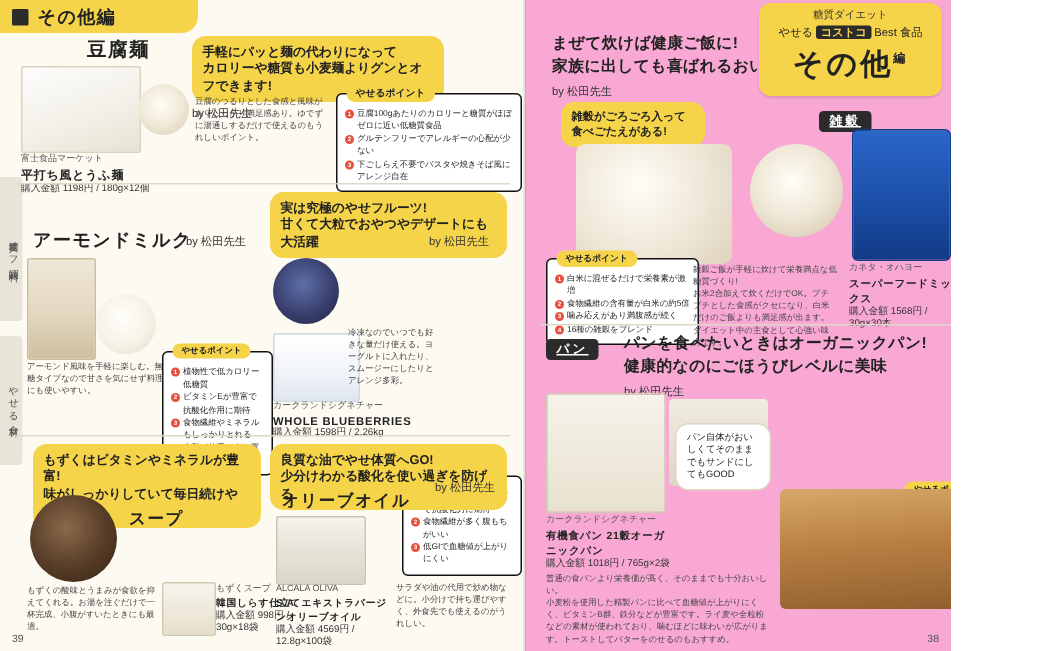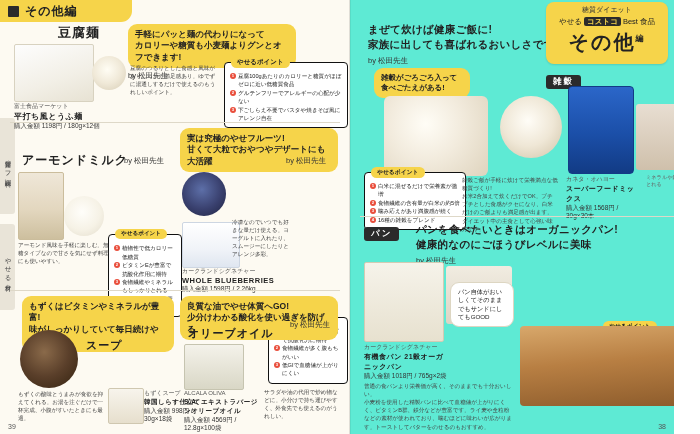--- a/index.html
+++ b/index.html
@@ -5,21 +5,21 @@
   html,body{margin:0;padding:0;}
   body{
     width:700px;height:434px;overflow:hidden;
     background:#ffffff;
     font-family:"Liberation Sans","DejaVu Sans",sans-serif;
     color:#222;
   }
   .spread{position:relative;width:700px;height:434px;display:flex;}
   .page{position:relative;height:434px;overflow:hidden;}
   .page-left{width:350px;background:#fdfaf2;}
-  .page-right{width:324px;background:#5eead4;}
+  .page-right{width:284px;background:#f9a8d4;}
   .gutter{position:absolute;left:349px;top:0;width:2px;height:434px;
     background:linear-gradient(to right,rgba(0,0,0,0.14),rgba(0,0,0,0.04));z-index:40;}
 
   
   .lhead{position:absolute;left:0;top:0;width:350px;height:26px;background:#fdfaf2;}
   .lhead .tab{
     position:absolute;left:0;top:0;width:132px;height:22px;
     background:#f6d44a;border-bottom-right-radius:11px;
     display:flex;align-items:center;
   }
@@ -90,21 +90,21 @@
   .food-bowl{background:radial-gradient(circle at 45% 40%,#fffdf7 0%,#efe7d6 50%,#cfc2a6 100%);}
   .food-coffee{background:radial-gradient(circle at 42% 38%,#8a6a4a 0%,#5a3f2a 50%,#33220f 100%);}
   .food-bread{background:linear-gradient(175deg,#d8a86b 0%,#b87f43 45%,#8d5c2c 100%);}
   .food-berry{background:radial-gradient(circle at 45% 40%,#5d6fa8 0%,#39406e 55%,#1e2240 100%);}
   .food-noodle{background:radial-gradient(circle at 45% 40%,#fffdf4 0%,#f0e9d8 50%,#d6ccb4 100%);}
   .person{background:linear-gradient(180deg,#e8ded2 0%,#cfc0ab 100%);}
   .shelf{background:linear-gradient(180deg,#f1ece1 0%,#ddd5c5 100%);}
   .pnum{position:absolute;bottom:4px;font-size:7px;color:#555;}
   .sec-label{
     display:inline-block;background:#2b2b2b;color:#fff;font-size:8.5px;
-    padding:1px 7px;border-radius:3px;font-weight:bold;letter-spacing:2px;
+    padding:1px 7px;border-radius:3px;font-weight:bold;letter-spacing:2px;text-decoration:underline;
   }
   .divider{position:absolute;background:#ded8c8;}
   .headline{font-size:10.5px;font-weight:bold;line-height:1.45;letter-spacing:.3px;}
   .smallnote{font-size:5.2px;color:#666;line-height:1.4;}
 </style>
 </head>
 <body>
 
 <div class="spread">
 

